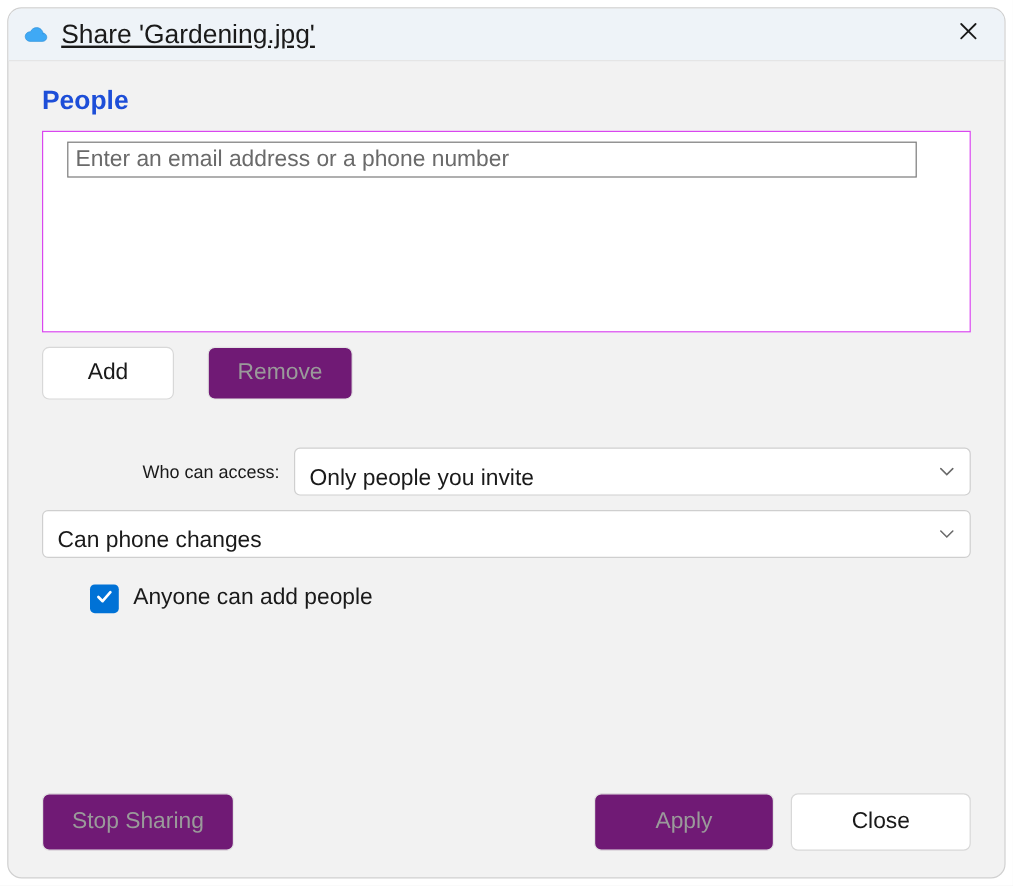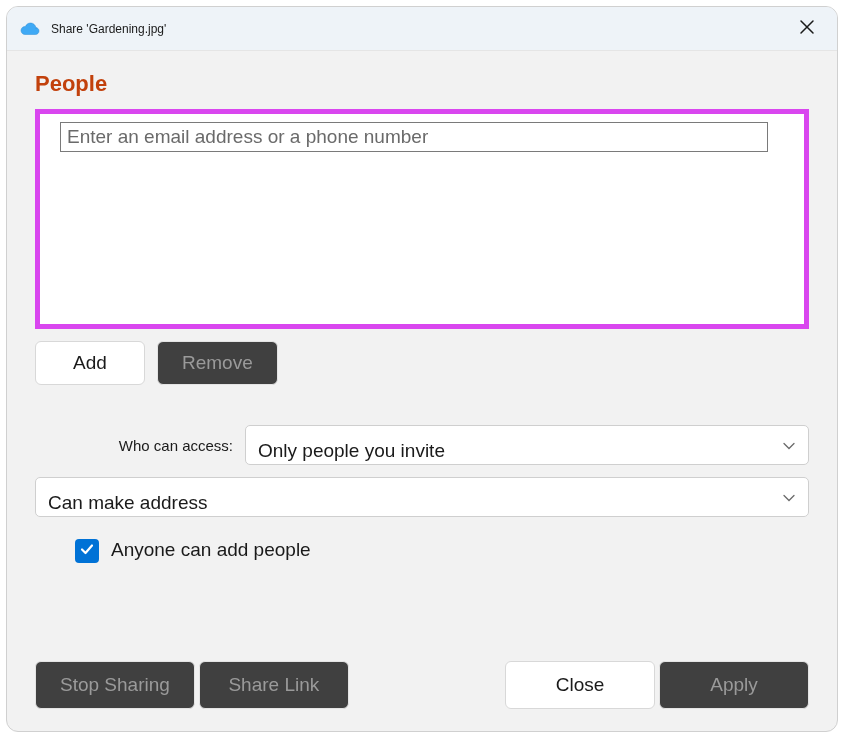--- a/index.html
+++ b/index.html
@@ -36,90 +36,91 @@
     }
     .titlebar-icon {
       width: 22px;
       height: 22px;
       margin-right: 10px;
       display: flex;
       align-items: center;
       justify-content: center;
     }
     .titlebar-title {
-      font-size: 12px;
-      color: #1a1a1a;
-      flex: 1;
+      font-size: 22px;
+      color: #1a1a1a;
+      flex: 1;
+      text-decoration: underline;
     }
     .close-btn {
       width: 40px;
       height: 40px;
       display: flex;
       align-items: center;
       justify-content: center;
       cursor: pointer;
       border-radius: 4px;
     }
     .content {
       flex: 1;
       padding: 20px 28px 0 28px;
       display: flex;
       flex-direction: column;
     }
     .section-heading {
       font-size: 22px;
       font-weight: 700;
-      color: #c2410c;
+      color: #1d4ed8;
       margin-bottom: 12px;
     }
     .people-list {
       width: 100%;
-      height: 220px;
-      background: #ffffff;
-      border: 5px solid #d946ef;
+      height: 168px;
+      background: #ffffff;
+      border: 1px solid #d946ef;
       padding: 4px 20px 20px 20px;
       display: flex;
       flex-direction: column;
     }
     .email-input {
       width: 708px;
       height: 30px;
       border: 1px solid #7a7a7a;
       font-size: 19px;
       padding: 2px 6px;
       font-family: inherit;
       color: #1a1a1a;
       outline: none;
       margin-top: 4px;
     }
     .email-input::placeholder {
       color: #6a6a6a;
     }
     .button-row {
       display: flex;
-      gap: 12px;
+      gap: 28px;
       margin-top: 12px;
     }
     .btn {
       height: 44px;
       padding: 0 24px;
       background: #ffffff;
       border: 1px solid #d8d8d8;
       border-radius: 6px;
       font-size: 19px;
       font-family: inherit;
       color: #1a1a1a;
       cursor: pointer;
       display: flex;
       align-items: center;
       justify-content: center;
       min-width: 110px;
     }
     .btn.disabled {
-      background: #404040;
+      background: #701a75;
       color: #9a9a9a;
       border-color: #e4e4e4;
       cursor: default;
     }
     .sharing-options {
       margin-top: 40px;
     }
     .option-row {
       display: flex;
       align-items: center;
@@ -176,21 +177,21 @@
       cursor: pointer;
       margin-right: 12px;
     }
     .checkbox-label {
       font-size: 19px;
       color: #1a1a1a;
     }
     .footer {
       padding: 18px 28px 22px 28px;
       display: flex;
-      gap: 4px;
+      gap: 14px;
     }
     .footer .btn {
       min-width: 150px;
       height: 48px;
     }
     .spacer {
       flex: 1;
     }
   </style>
 </head>
@@ -235,21 +236,21 @@
             <svg width="12" height="8" viewBox="0 0 12 8">
                 <path d="M1 1.5 L6 6.5 L11 1.5" stroke="#6a6a6a" stroke-width="1.3" fill="none" stroke-linecap="round"></path>
               </svg>
           </span>
         </div>
       </div>
 
       <div class="option-row">
         <div class="select-wrap">
           <div class="select">
-            <span>Can make address</span>
+            <span>Can phone changes</span>
           </div>
           <span class="chevron">
             <svg width="12" height="8" viewBox="0 0 12 8">
                 <path d="M1 1.5 L6 6.5 L11 1.5" stroke="#6a6a6a" stroke-width="1.3" fill="none" stroke-linecap="round"></path>
               </svg>
           </span>
         </div>
       </div>
 
       <div class="checkbox-row">
@@ -260,18 +261,17 @@
               </svg>
           </span>
         </div>
         <span class="checkbox-label">Anyone can add people</span>
       </div>
     </div>
   </div>
 
   <div class="footer">
     <button class="btn disabled">Stop Sharing</button>
-    <button class="btn disabled">Share Link</button>
     <div class="spacer"></div>
+    <button class="btn disabled">Apply</button>
     <button class="btn">Close</button>
-    <button class="btn disabled">Apply</button>
   </div>
 </div>
 
 </body></html>

